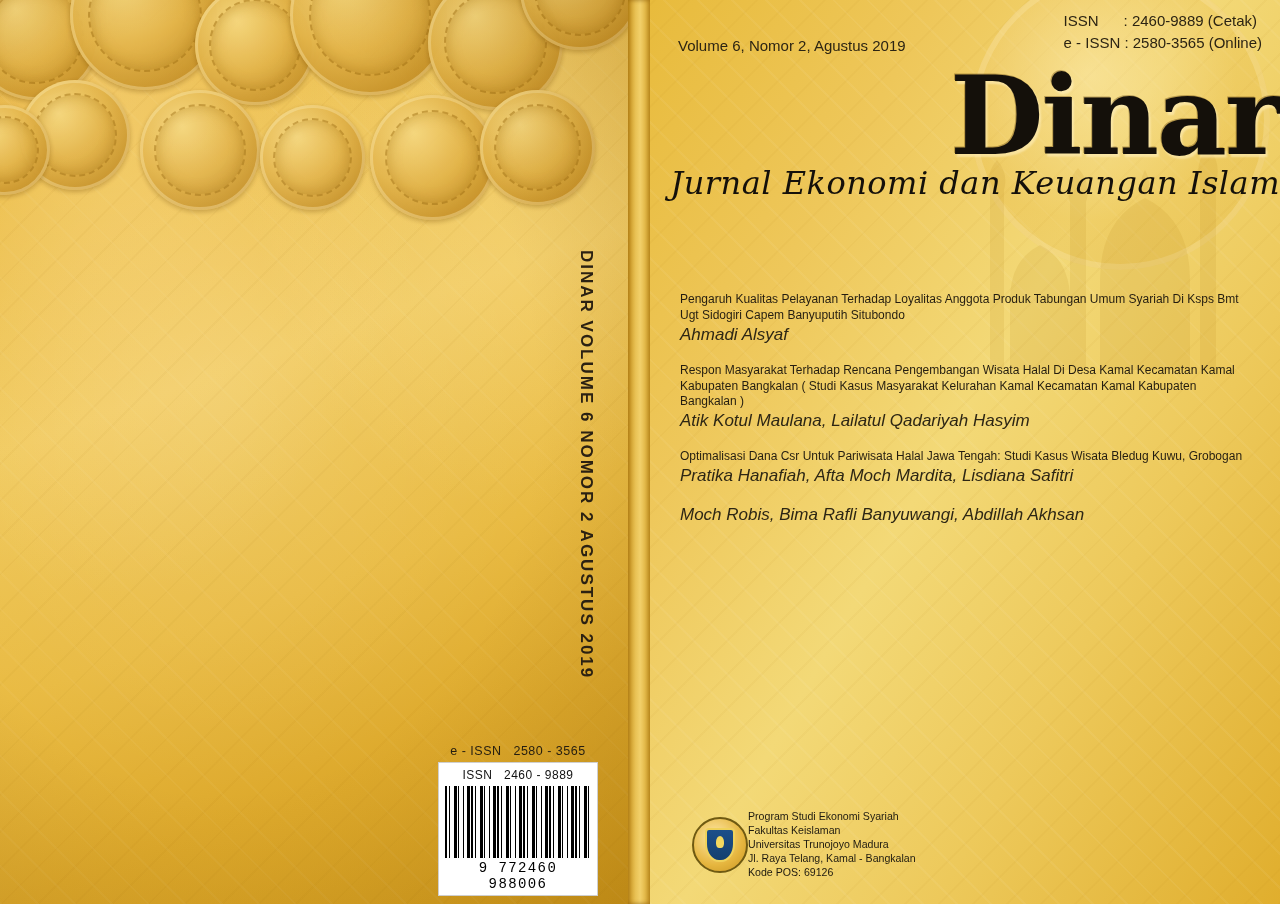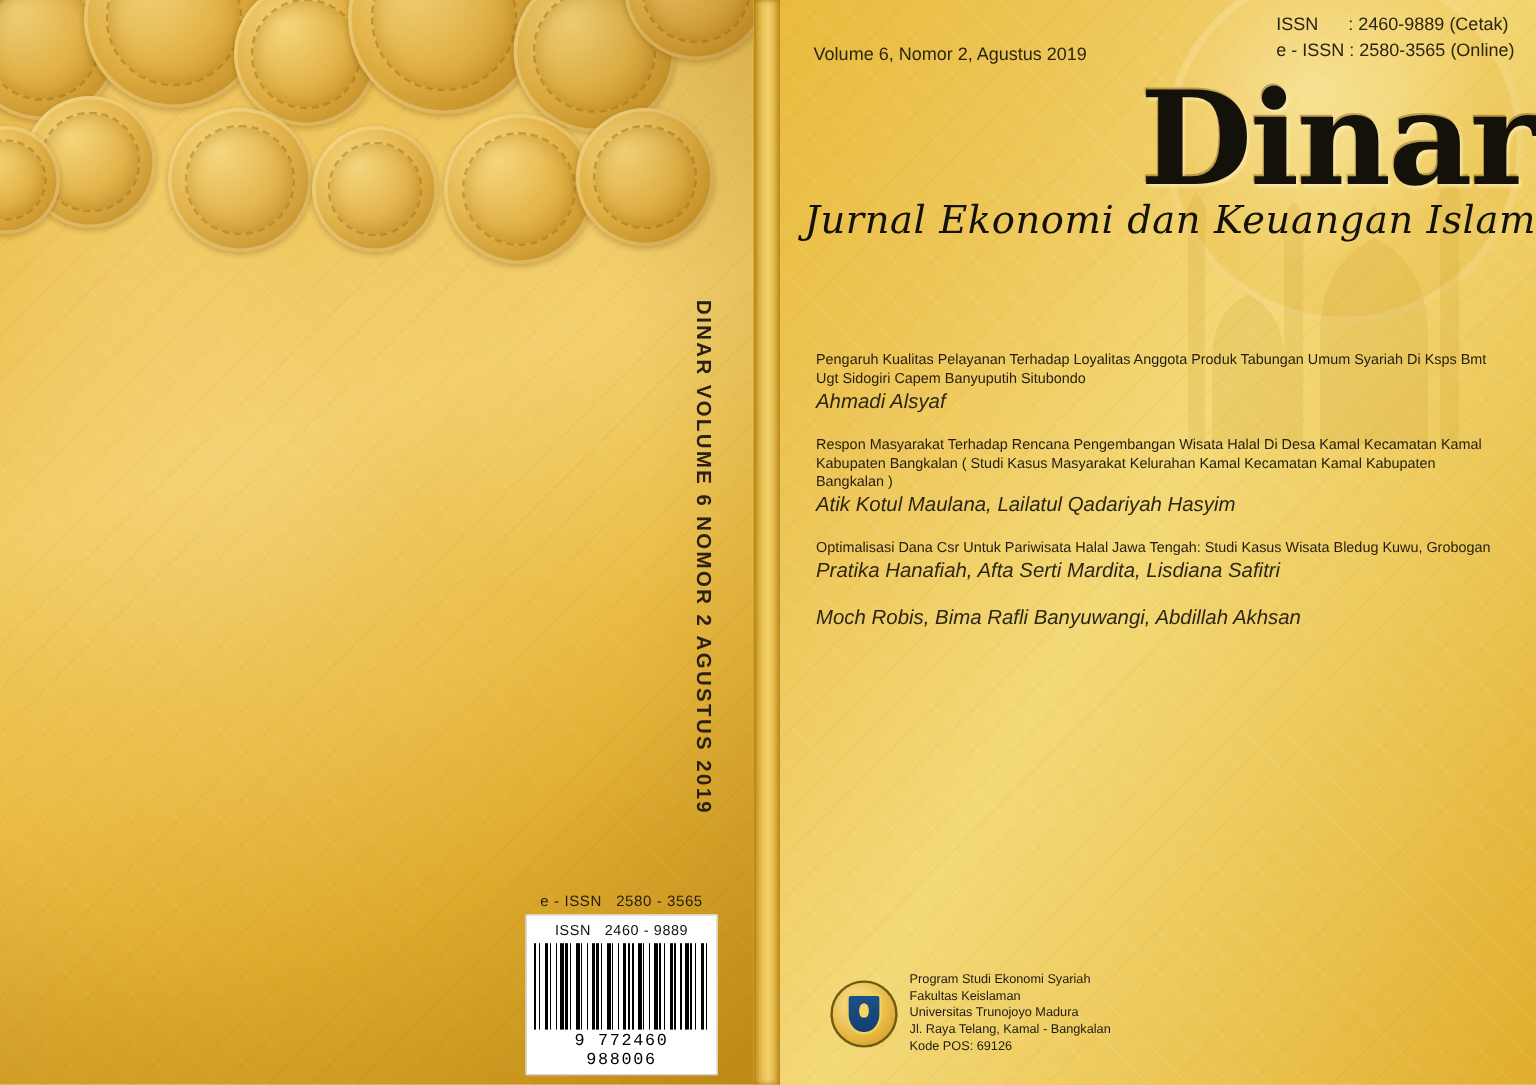--- a/index.html
+++ b/index.html
@@ -173,21 +173,20 @@
     color: #2d2614;
     line-height: 1.3;
   }
 
   
   .publisher {
     position: absolute;
     left: 42px; bottom: 24px;
     display: flex;
     align-items: center;
-    gap: 10px;
   }
   .pub-logo {
     width: 52px; height: 52px;
     border-radius: 50%;
     background: radial-gradient(circle at 40% 35%, #ffe9a8 0%, #e6b63f 60%, #c79320 100%);
     border: 2px solid #6f5a12;
     display: flex; align-items: center; justify-content: center;
     flex: 0 0 auto;
   }
   .pub-logo .shield {
@@ -325,21 +324,21 @@
       <div class="toc-item">
         <div class="toc-title">Pengaruh Kualitas Pelayanan Terhadap Loyalitas Anggota Produk Tabungan Umum Syariah Di Ksps Bmt Ugt Sidogiri Capem Banyuputih Situbondo</div>
         <div class="toc-authors">Ahmadi Alsyaf</div>
       </div>
       <div class="toc-item">
         <div class="toc-title">Respon Masyarakat Terhadap Rencana Pengembangan Wisata Halal Di Desa Kamal Kecamatan Kamal Kabupaten Bangkalan ( Studi Kasus Masyarakat Kelurahan Kamal Kecamatan Kamal Kabupaten Bangkalan )</div>
         <div class="toc-authors">Atik Kotul Maulana, Lailatul Qadariyah Hasyim</div>
       </div>
       <div class="toc-item">
         <div class="toc-title">Optimalisasi Dana Csr Untuk Pariwisata Halal Jawa Tengah: Studi Kasus Wisata Bledug Kuwu, Grobogan</div>
-        <div class="toc-authors">Pratika Hanafiah, Afta Serti Mardita, Lisdiana Safitri</div>
+        <div class="toc-authors">Pratika Hanafiah, Afta Moch Mardita, Lisdiana Safitri</div>
       </div>
       <div class="toc-item">
         <div class="toc-authors">Moch Robis, Bima Rafli Banyuwangi, Abdillah Akhsan</div>
       </div>
       <div class="toc-item">
       </div>
     </div>
 
     <div class="publisher">
       <div class="pub-logo">

